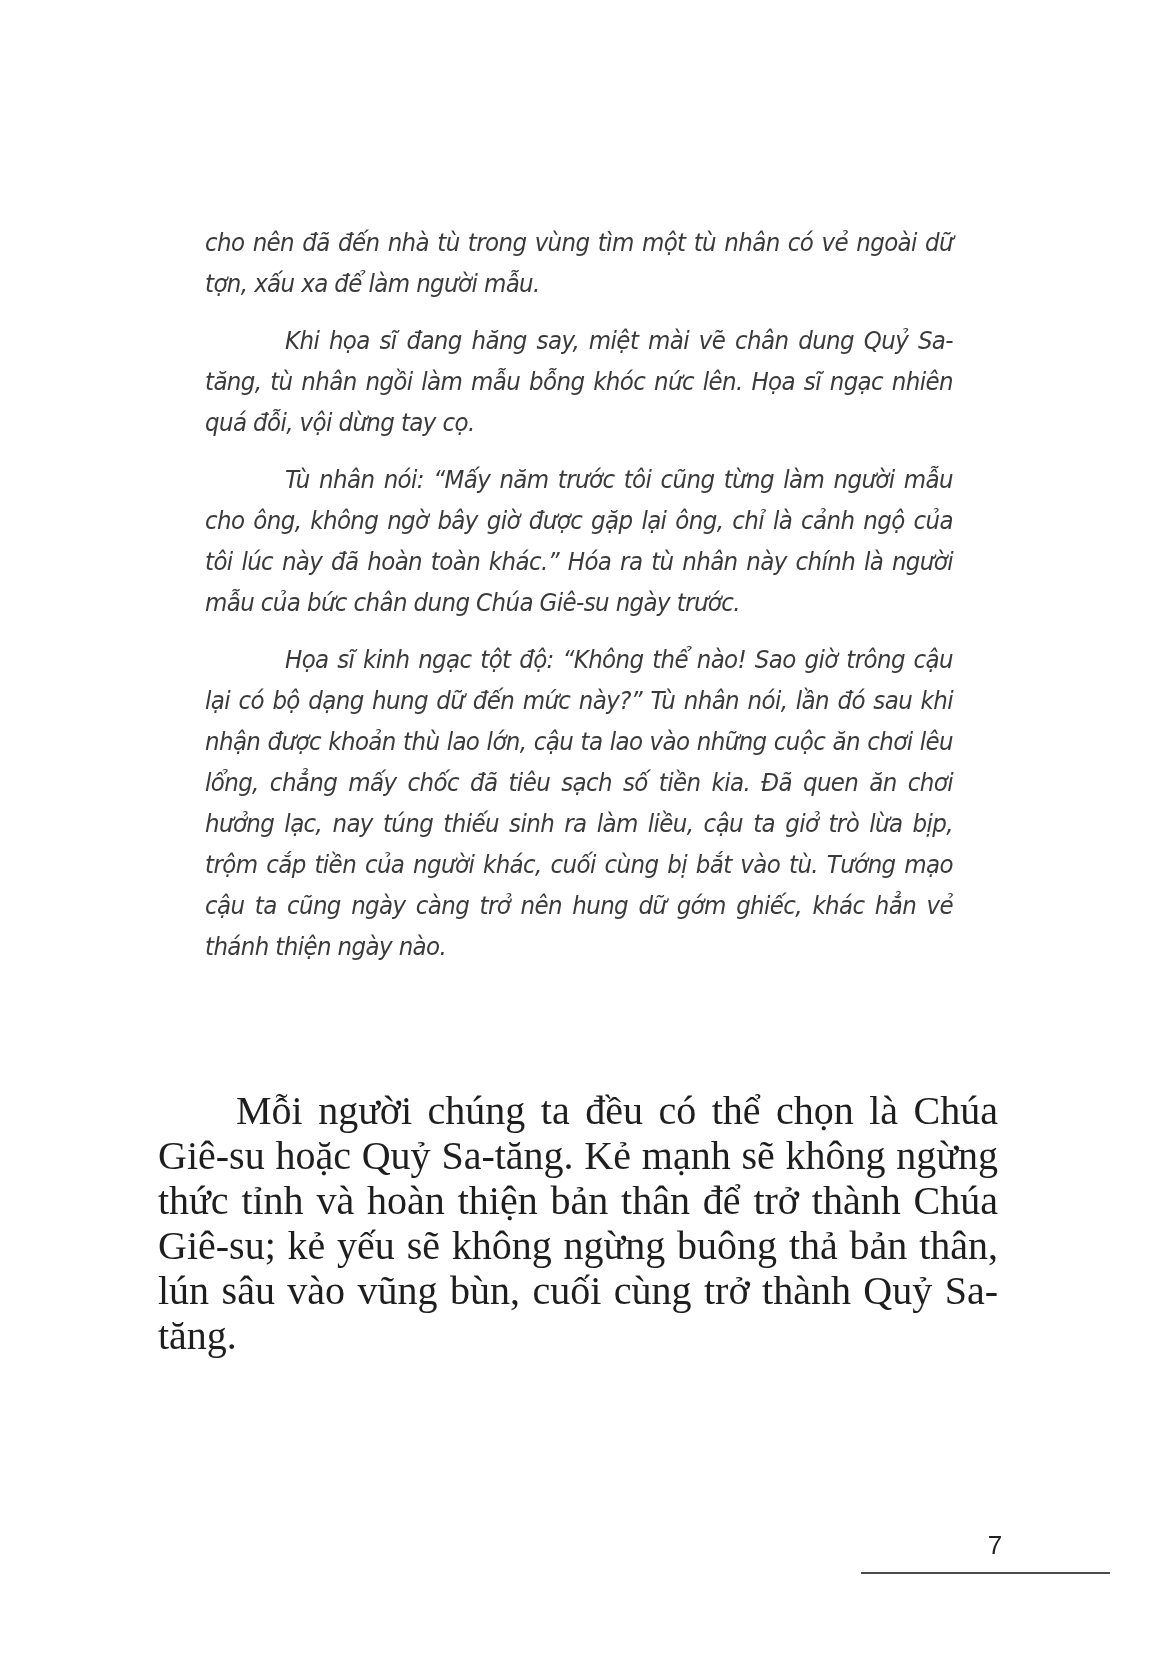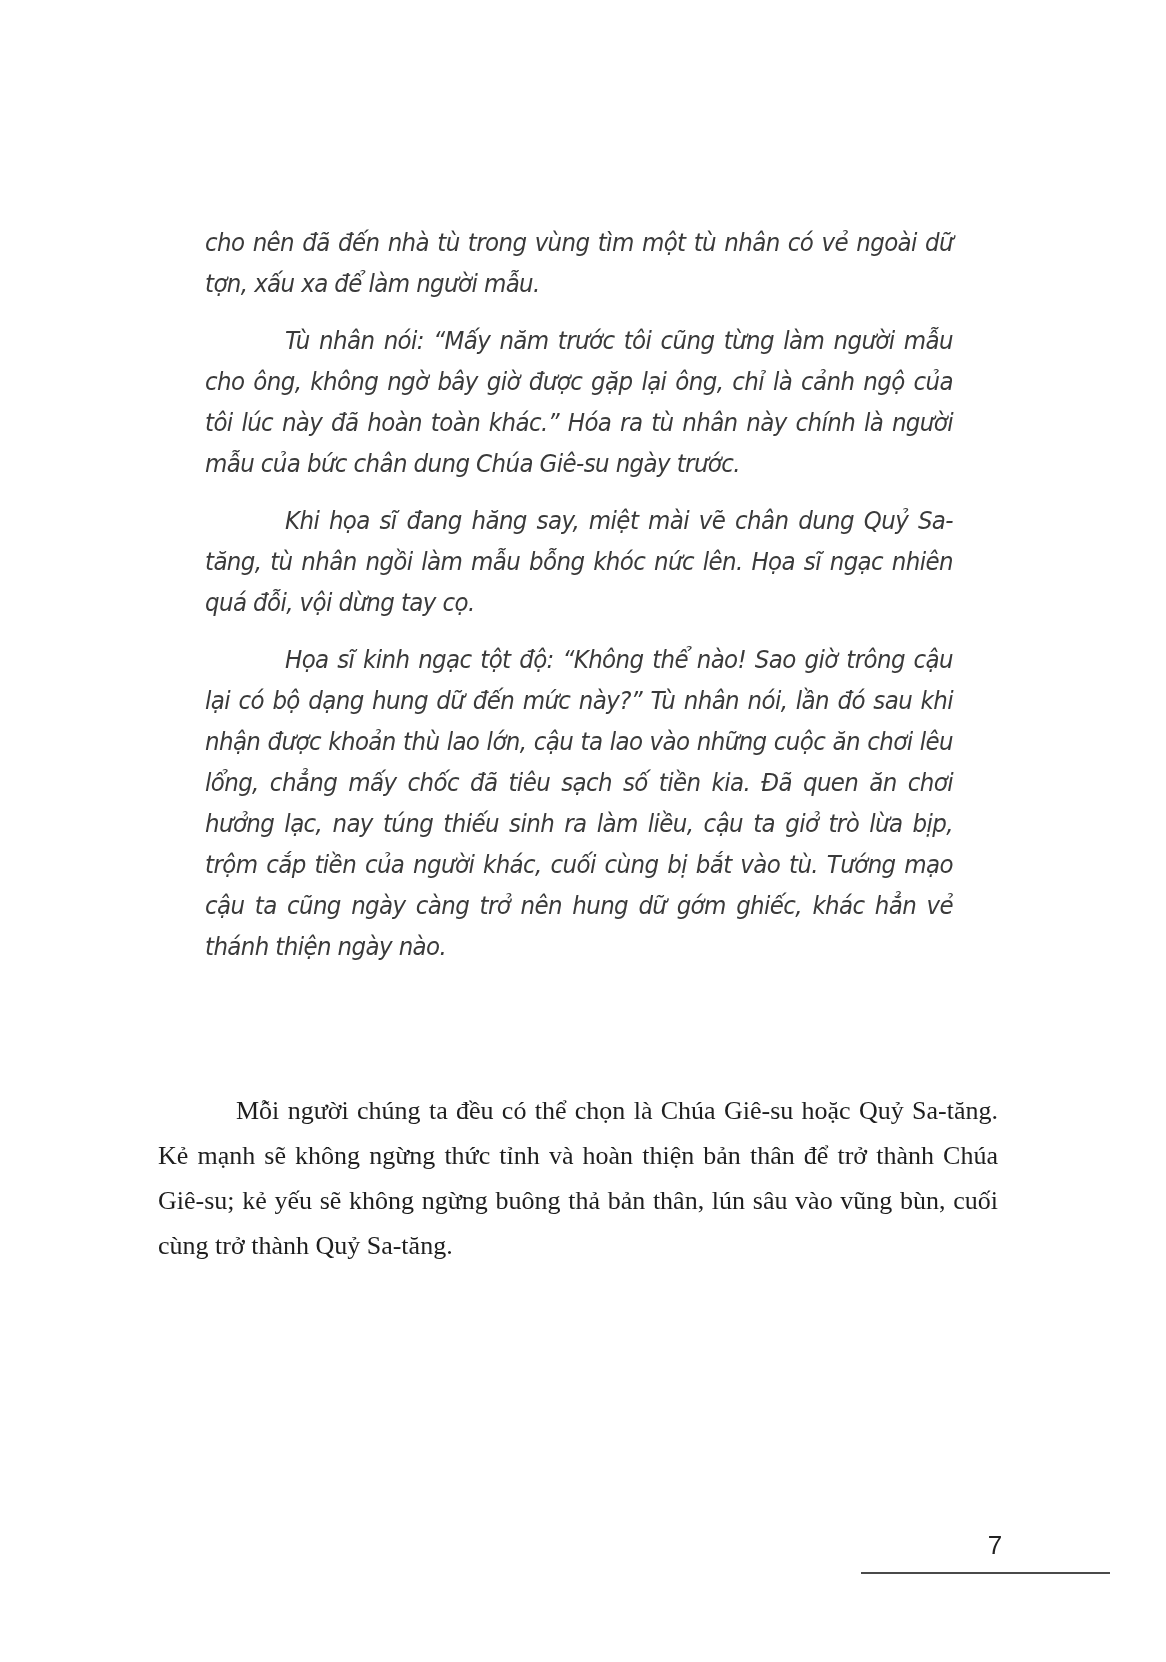--- a/index.html
+++ b/index.html
@@ -40,21 +40,21 @@
     }
     .quote-block p.indent {
       text-indent: 80px;
     }
     .body-block {
       position: absolute;
       left: 158px;
       top: 1088px;
       width: 840px;
       font-family: "Liberation Serif", serif;
-      font-size: 26px;
+      font-size: 40px;
       line-height: 45px;
       color: #1e1e1e;
       text-align: justify;
     }
     .body-block p {
       margin: 0 0 20px 0;
       text-indent: 78px;
     }
     .page-number {
       position: absolute;
@@ -75,22 +75,22 @@
       border-top: 2px solid #4a4a4a;
     }
   </style>
 </head>
 <body>
 
 <div class="page">
 
   <div class="quote-block">
     <p>cho nên đã đến nhà tù trong vùng tìm một tù nhân có vẻ ngoài dữ tợn, xấu xa để làm người mẫu.</p>
+    <p class="indent">Khi họa sĩ đang hăng say, miệt mài vẽ chân dung Quỷ Sa-tăng, tù nhân ngồi làm mẫu bỗng khóc nức lên. Họa sĩ ngạc nhiên quá đỗi, vội dừng tay cọ.</p>
     <p class="indent">Tù nhân nói: “Mấy năm trước tôi cũng từng làm người mẫu cho ông, không ngờ bây giờ được gặp lại ông, chỉ là cảnh ngộ của tôi lúc này đã hoàn toàn khác.” Hóa ra tù nhân này chính là người mẫu của bức chân dung Chúa Giê-su ngày trước.</p>
-    <p class="indent">Khi họa sĩ đang hăng say, miệt mài vẽ chân dung Quỷ Sa-tăng, tù nhân ngồi làm mẫu bỗng khóc nức lên. Họa sĩ ngạc nhiên quá đỗi, vội dừng tay cọ.</p>
     <p class="indent">Họa sĩ kinh ngạc tột độ: “Không thể nào! Sao giờ trông cậu lại có bộ dạng hung dữ đến mức này?” Tù nhân nói, lần đó sau khi nhận được khoản thù lao lớn, cậu ta lao vào những cuộc ăn chơi lêu lổng, chẳng mấy chốc đã tiêu sạch số tiền kia. Đã quen ăn chơi hưởng lạc, nay túng thiếu sinh ra làm liều, cậu ta giở trò lừa bịp, trộm cắp tiền của người khác, cuối cùng bị bắt vào tù. Tướng mạo cậu ta cũng ngày càng trở nên hung dữ gớm ghiếc, khác hẳn vẻ thánh thiện ngày nào.</p>
   </div>
 
   <div class="body-block">
     <p>Mỗi người chúng ta đều có thể chọn là Chúa Giê-su hoặc Quỷ Sa-tăng. Kẻ mạnh sẽ không ngừng thức tỉnh và hoàn thiện bản thân để trở thành Chúa Giê-su; kẻ yếu sẽ không ngừng buông thả bản thân, lún sâu vào vũng bùn, cuối cùng trở thành Quỷ Sa-tăng.</p>
   </div>
 
   <div class="page-number">7</div>
   <div class="footer-rule"></div>
 

